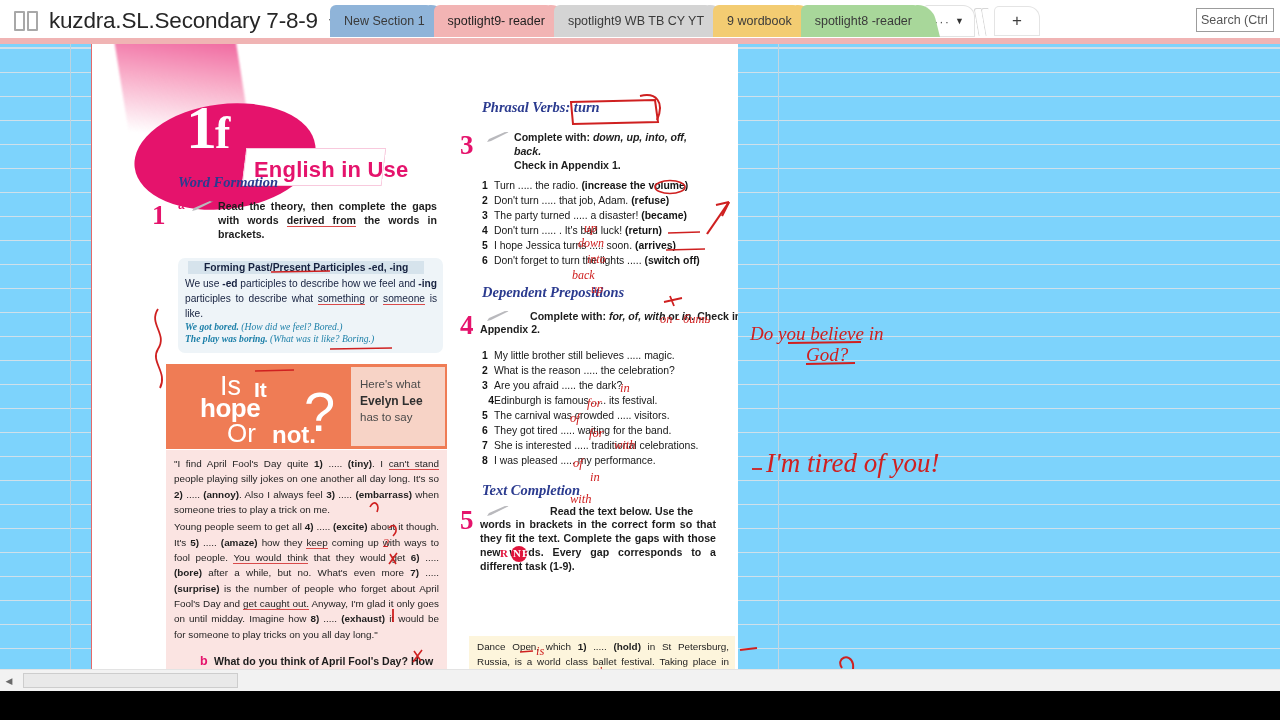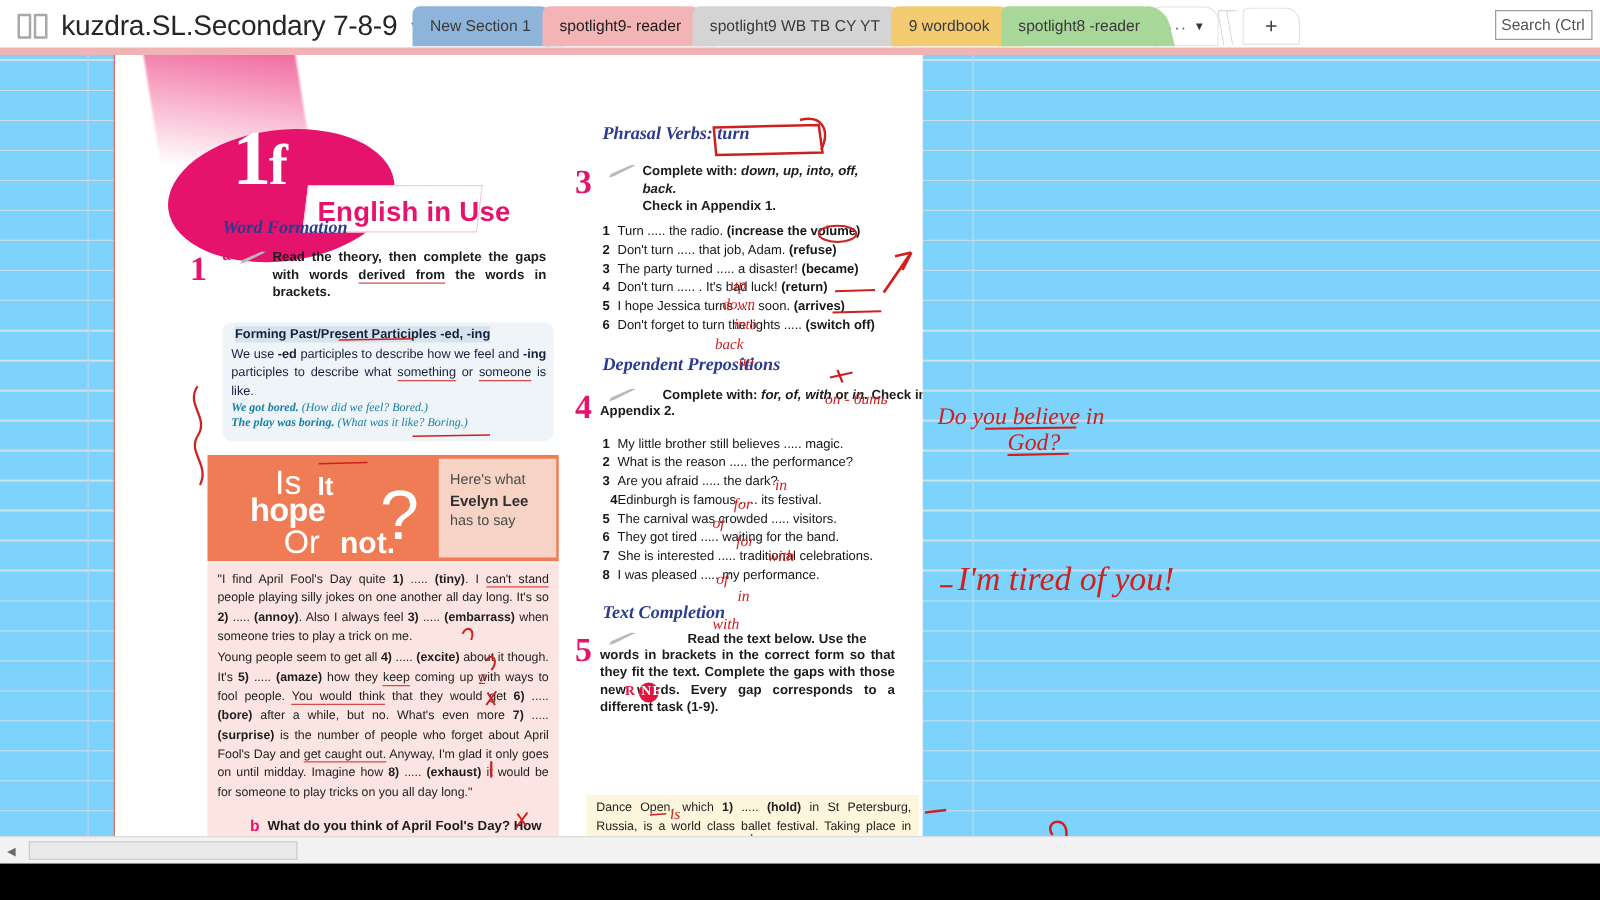--- a/index.html
+++ b/index.html
@@ -157,21 +157,21 @@
   }
   .instr em { font-style: italic; }
 
   
   #theory {
     position: absolute; left: 86px; top: 214px; width: 265px; height: 95px;
     background: #eef4f8; border-radius: 7px;
   }
   #theory-title {
     position: absolute; left: 96px; top: 217px; font-size: 10.3px;
-    font-weight: bold; color: #16213f; background: #d6e3ec; padding: 1px 0;
+    font-weight: bold; color: #16213f; background: #d6e3ec; padding: 1px 16px;
   }
   #theory-body {
     position: absolute; left: 93px; top: 233px; width: 252px;
     font-size: 10.2px; color: #16213f; line-height: 1.45; text-align: justify;
   }
   #theory-body b { font-weight: bold; }
   .theory-ex {
     position: absolute; left: 93px; width: 255px; font-size: 9.6px;
     color: #1b7fa8; font-style: italic; font-family: "Liberation Serif", serif;
   }
@@ -429,21 +429,21 @@
             <polygon points="0,10 4,9 20,1 18,0 2,7" fill="#b9b9bd"></polygon>
             <polygon points="18,0 20,1 21.5,0.5" fill="#8e8e93"></polygon>
           </svg>
       </span>
       <div class="instr" style="left:58px; top:265px; width:215px; text-align:left;">
         <span>Complete with: </span><em>for, of, with</em><span> or </span><em>in</em><span>. Check in</span>
       </div>
       <div class="instr" style="left:8px; top:278px; width:240px; text-align:left;">Appendix 2.</div>
 
       <div class="q-line" style="left:10px; top:306px;"><span class="n">1</span><span>My little brother still believes ..... magic.</span></div>
-      <div class="q-line" style="left:10px; top:321px;"><span class="n">2</span><span>What is the reason ..... the performance?</span></div>
+      <div class="q-line" style="left:10px; top:321px;"><span class="n">2</span><span>What is the reason ..... the celebration?</span></div>
       <div class="q-line" style="left:10px; top:336px;"><span class="n">3</span><span>Are you afraid ..... the dark?</span></div>
       <div class="q-line" style="left:10px; top:351px;text-align:right;"><span class="n">4</span><span>Edinburgh is famous ..... its festival.</span></div>
       <div class="q-line" style="left:10px; top:366px;"><span class="n">5</span><span>The carnival was crowded ..... visitors.</span></div>
       <div class="q-line" style="left:10px; top:381px;"><span class="n">6</span><span>They got tired ..... waiting for the band.</span></div>
       <div class="q-line" style="left:10px; top:396px;"><span class="n">7</span><span>She is interested ..... traditional celebrations.</span></div>
       <div class="q-line" style="left:10px; top:411px;"><span class="n">8</span><span>I was pleased ..... my performance.</span></div>
 
       <div class="sec-head" style="left:10px; top:438px;">Text Completion</div>
       <div class="ex-num" style="left:-12px; top:463px;">5</div>
       <span class="pencil" style="left:15px; top:462px;">

